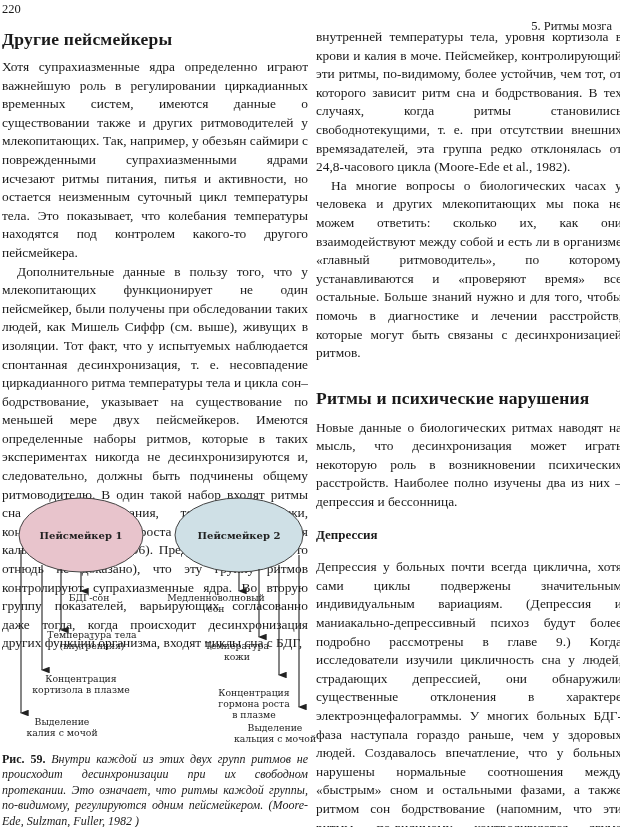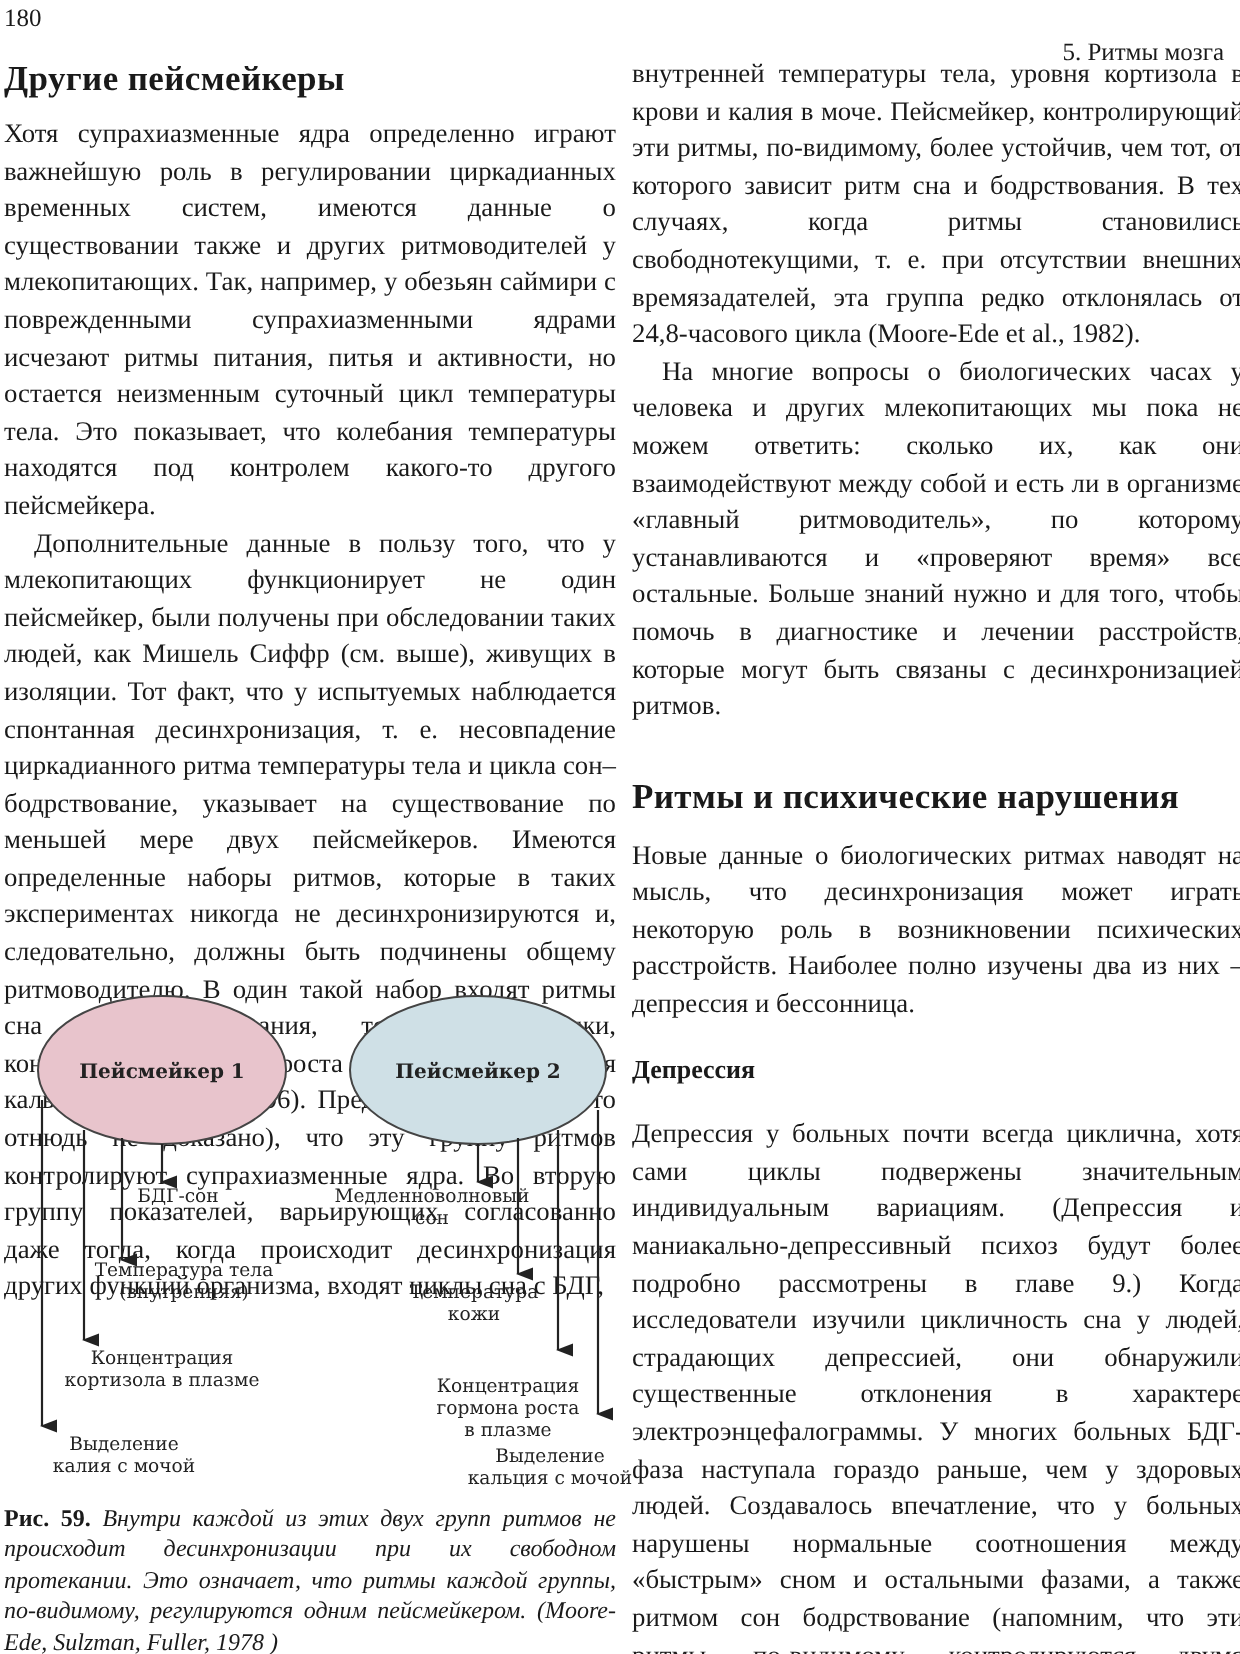--- a/index.html
+++ b/index.html
@@ -20,21 +20,21 @@
   #figure svg { width:310px; height:250px; }
   .flbl { font-family:"DejaVu Serif",serif; font-size:9.3px; fill:#222; }
   .fhead { font-family:"DejaVu Serif",serif; font-size:10px; font-weight:bold; fill:#222; }
   #caption { position:absolute; left:2px; top:752px; width:306px; font-size:12px; line-height:15.4px;
              font-style:italic; text-align:justify; }
   #caption b { font-style:normal; }
 </style>
 </head>
 <body>
 
-<div class="hdr" id="pno">180</div>
+<div class="hdr" id="pno">220</div>
 <div class="hdr" id="chap">5. Ритмы мозга</div>
 
 <div class="col" id="colL">
   <h2>Другие пейсмейкеры</h2>
   <p class="noi">Хотя супрахиазменные ядра определенно играют важнейшую роль в регулировании циркадианных временных систем, имеются данные о существовании также и других ритмоводителей у млекопитающих. Так, например, у обезьян саймири с поврежденными супрахиазменными ядрами исчезают ритмы питания, питья и активности, но остается неизменным суточный цикл температуры тела. Это показывает, что колебания температуры находятся под контролем какого-то другого пейсмейкера.</p>
   <p>Дополнительные данные в пользу того, что у млекопитающих функционирует не один пейсмейкер, были получены при обследовании таких людей, как Мишель Сиффр (см. выше), живущих в изоляции. Тот факт, что у испытуемых наблюдается спонтанная десинхронизация, т. е. несовпадение циркадианного ритма температуры тела и цикла сон–бодрствование, указывает на существование по меньшей мере двух пейсмейкеров. Имеются определенные наборы ритмов, которые в таких экспериментах никогда не десинхронизируются и, следовательно, должны быть подчинены общему ритмоводителю. В один такой набор входят ритмы сна и бодрствования, температуры кожи, концентрации гормона роста в крови и содержания кальция в моче (рис. 96). Предполагается (хотя это отнюдь не доказано), что эту группу ритмов контролируют супрахиазменные ядра. Во вторую группу показателей, варьирующих согласованно даже тогда, когда происходит десинхронизация других функций организма, входят циклы сна с БДГ,</p>
 </div>
 
 <div id="figure">
   <svg viewBox="0 0 310 250" xmlns="http://www.w3.org/2000/svg">
@@ -73,21 +73,21 @@
     <text class="flbl" x="220" y="154" text-anchor="middle">Температура</text>
     <text class="flbl" x="220" y="165" text-anchor="middle">кожи</text>
     <text class="flbl" x="237" y="201" text-anchor="middle">Концентрация</text>
     <text class="flbl" x="237" y="212" text-anchor="middle">гормона роста</text>
     <text class="flbl" x="237" y="223" text-anchor="middle">в плазме</text>
     <text class="flbl" x="258" y="236" text-anchor="middle">Выделение</text>
     <text class="flbl" x="258" y="247" text-anchor="middle">кальция с мочой</text>
   </svg>
 </div>
 
-<div id="caption"><b>Рис. 59.</b><span> Внутри каждой из этих двух групп ритмов не происходит десинхронизации при их свободном протекании. Это означает, что ритмы каждой группы, по-видимому, регулируются одним пейсмейкером. (Moore-Ede, Sulzman, Fuller, 1978 )</span></div>
+<div id="caption"><b>Рис. 59.</b><span> Внутри каждой из этих двух групп ритмов не происходит десинхронизации при их свободном протекании. Это означает, что ритмы каждой группы, по-видимому, регулируются одним пейсмейкером. (Moore-Ede, Sulzman, Fuller, 1982 )</span></div>
 
 <div class="col" id="colR">
   <p class="noi">внутренней температуры тела, уровня кортизола в крови и калия в моче. Пейсмейкер, контролирующий эти ритмы, по-видимому, более устойчив, чем тот, от которого зависит ритм сна и бодрствования. В тех случаях, когда ритмы становились свободнотекущими, т. е. при отсутствии внешних времязадателей, эта группа редко отклонялась от 24,8-часового цикла (Moore-Ede et al., 1982).</p>
   <p>На многие вопросы о биологических часах у человека и других млекопитающих мы пока не можем ответить: сколько их, как они взаимодействуют между собой и есть ли в организме «главный ритмоводитель», по которому устанавливаются и «проверяют время» все остальные. Больше знаний нужно и для того, чтобы помочь в диагностике и лечении расстройств, которые могут быть связаны с десинхронизацией ритмов.</p>
   <h2 id="h-rhythms">Ритмы и психические нарушения</h2>
   <p class="noi">Новые данные о биологических ритмах наводят на мысль, что десинхронизация может играть некоторую роль в возникновении психических расстройств. Наиболее полно изучены два из них – депрессия и бессонница.</p>
   <h3>Депрессия</h3>
   <p class="noi">Депрессия у больных почти всегда циклична, хотя сами циклы подвержены значительным индивидуальным вариациям. (Депрессия и маниакально-депрессивный психоз будут более подробно рассмотрены в главе 9.) Когда исследователи изучили цикличность сна у людей, страдающих депрессией, они обнаружили существенные отклонения в характере электроэнцефалограммы. У многих больных БДГ-фаза наступала гораздо раньше, чем у здоровых людей. Создавалось впечатление, что у больных нарушены нормальные соотношения между «быстрым» сном и остальными фазами, а также ритмом сон бодрствование (напомним, что эти ритмы, по-видимому, контролируются двумя различными ритмоводителями).</p>
 
 </div>

